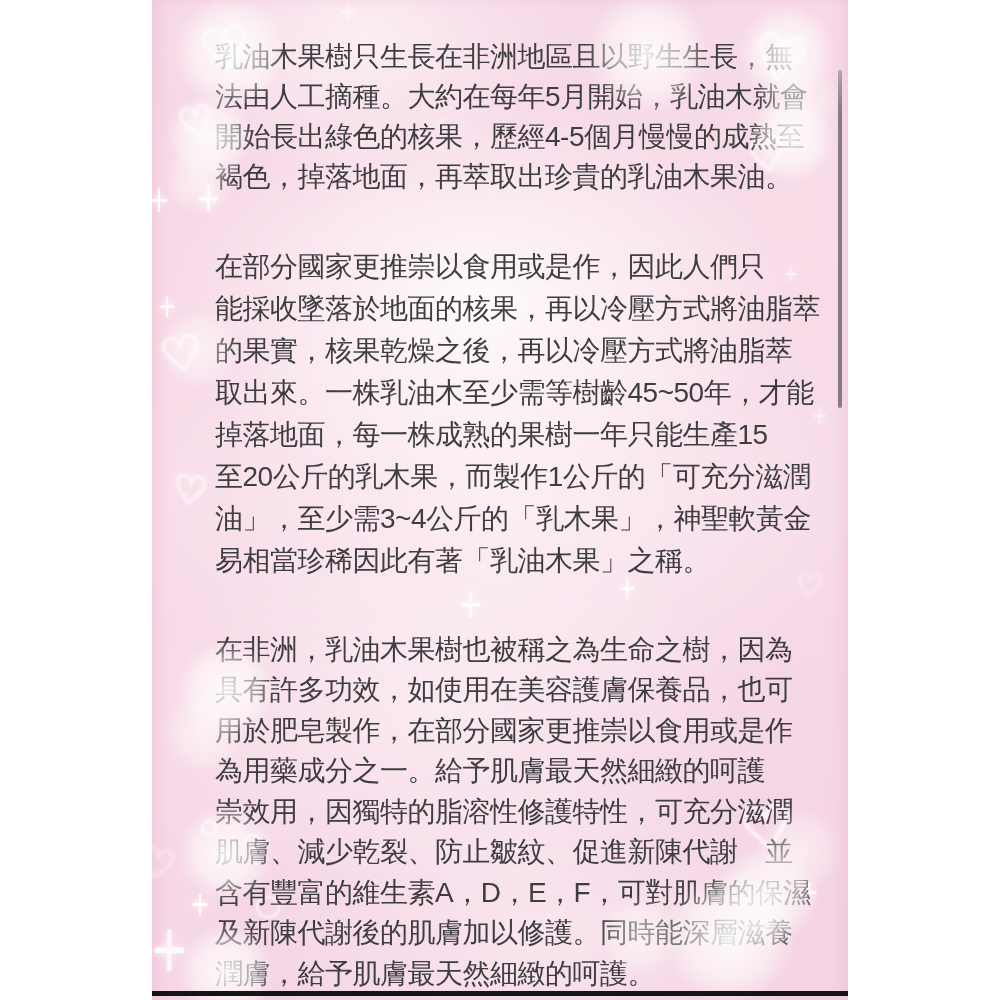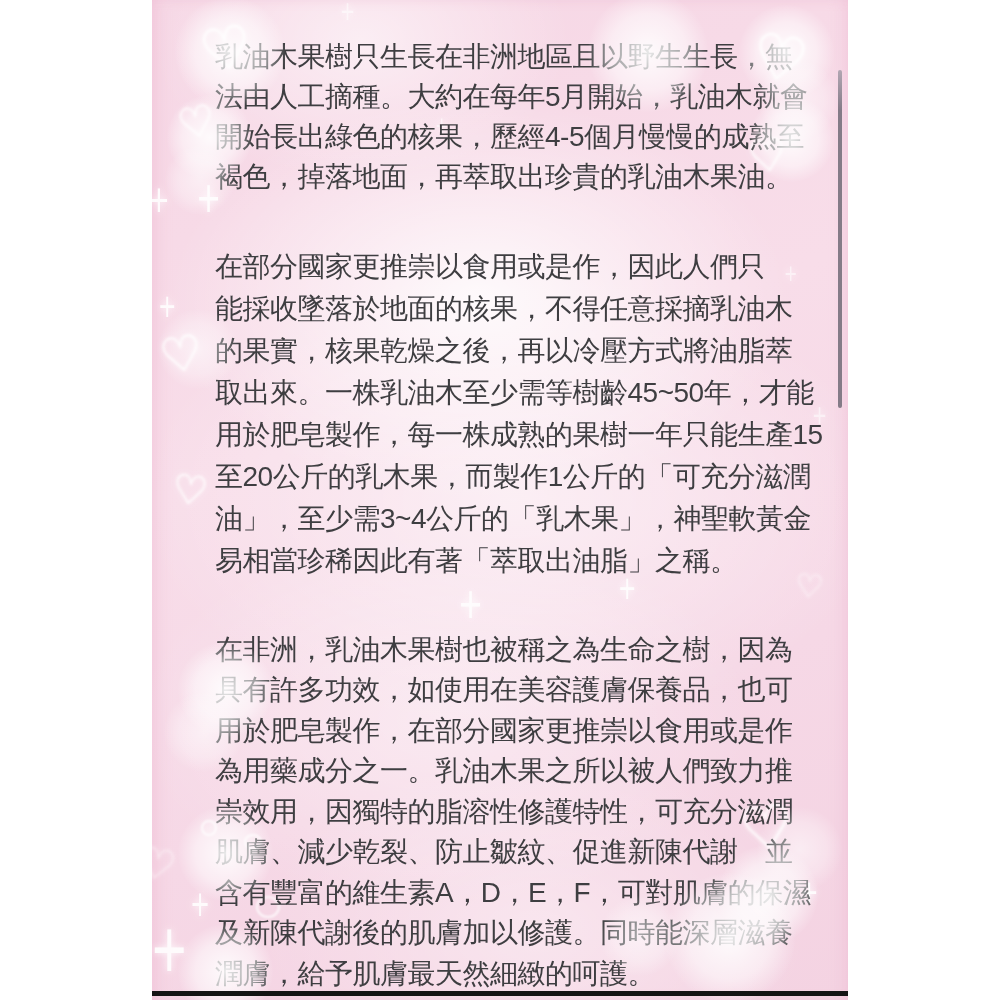--- a/index.html
+++ b/index.html
@@ -86,34 +86,34 @@
 
     <div>
       <div class="line" style="top:38px">乳油木果樹只生長在非洲地區且以野生生長，無</div>
       <div class="line" style="top:78px">法由人工摘種。大約在每年5月開始，乳油木就會</div>
       <div class="line" style="top:118px">開始長出綠色的核果，歷經4-5個月慢慢的成熟至</div>
       <div class="line" style="top:158px">褐色，掉落地面，再萃取出珍貴的乳油木果油。</div>
     </div>
 
     <div>
       <div class="line" style="top:248px">在部分國家更推崇以食用或是作，因此人們只</div>
-      <div class="line" style="top:290px">能採收墜落於地面的核果，不得任意採摘乳油木</div>
+      <div class="line" style="top:290px">能採收墜落於地面的核果，再以冷壓方式將油脂萃</div>
       <div class="line" style="top:332px">的果實，核果乾燥之後，再以冷壓方式將油脂萃</div>
       <div class="line" style="top:374px">取出來。一株乳油木至少需等樹齡45~50年，才能</div>
-      <div class="line" style="top:416px">用於肥皂製作，每一株成熟的果樹一年只能生產15</div>
+      <div class="line" style="top:416px">掉落地面，每一株成熟的果樹一年只能生產15</div>
       <div class="line" style="top:458px">至20公斤的乳木果，而製作1公斤的「可充分滋潤</div>
       <div class="line" style="top:500px">油」，至少需3~4公斤的「乳木果」，神聖軟黃金</div>
-      <div class="line" style="top:542px">易相當珍稀因此有著「萃取出油脂」之稱。</div>
+      <div class="line" style="top:542px">易相當珍稀因此有著「乳油木果」之稱。</div>
     </div>
 
     <div>
       <div class="line" style="top:631px">在非洲，乳油木果樹也被稱之為生命之樹，因為</div>
       <div class="line" style="top:671px">具有許多功效，如使用在美容護膚保養品，也可</div>
       <div class="line" style="top:712px">用於肥皂製作，在部分國家更推崇以食用或是作</div>
-      <div class="line" style="top:752px">為用藥成分之一。乳油木果之所以被人們致力推</div>
+      <div class="line" style="top:752px">為用藥成分之一。給予肌膚最天然細緻的呵護</div>
       <div class="line" style="top:793px">崇效用，因獨特的脂溶性修護特性，可充分滋潤</div>
       <div class="line" style="top:833px">肌膚、減少乾裂、防止皺紋、促進新陳代謝　並</div>
       <div class="line" style="top:874px">含有豐富的維生素A，D，E，F，可對肌膚的保濕</div>
       <div class="line" style="top:914px">及新陳代謝後的肌膚加以修護。同時能深層滋養</div>
       <div class="line" style="top:955px">潤膚，給予肌膚最天然細緻的呵護。</div>
     </div>
 
     <div class="glow" style="left:23px;top:-3px;width:110px;height:110px;"></div>
     <div class="glow" style="left:436px;top:-8px;width:120px;height:120px;"></div>
     <div class="glow" style="left:587px;top:5px;width:95px;height:95px;"></div>

